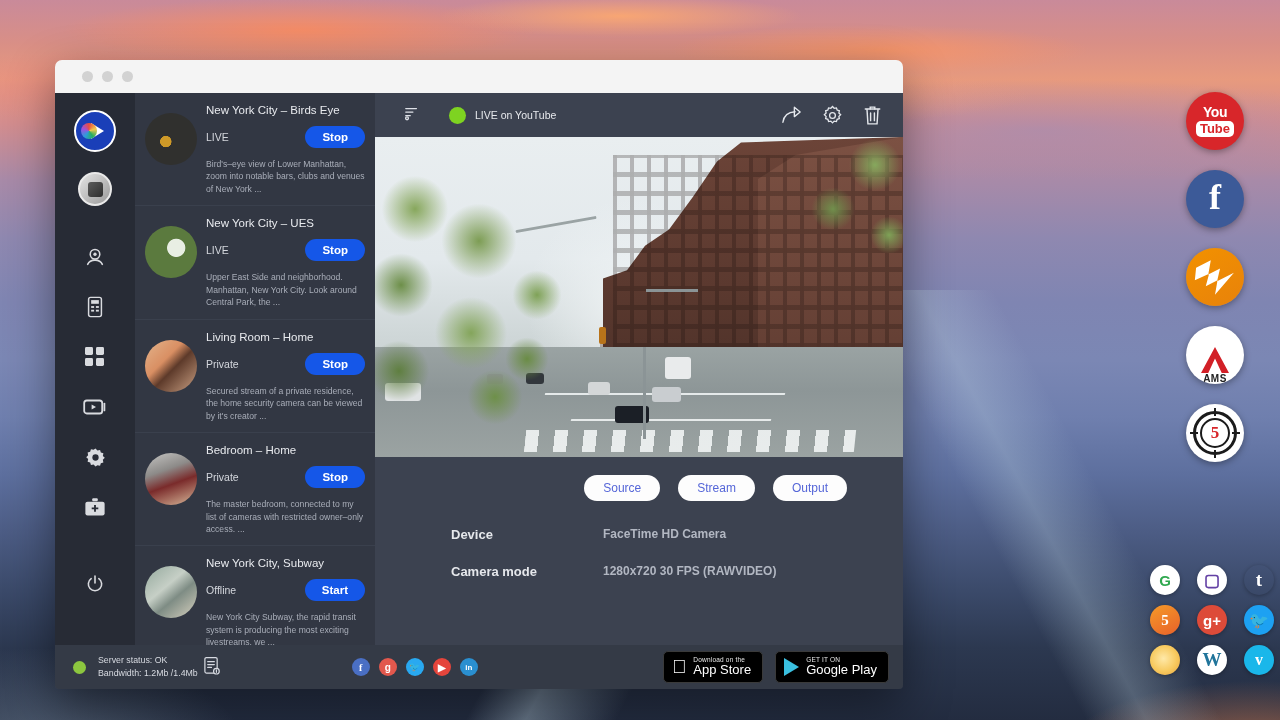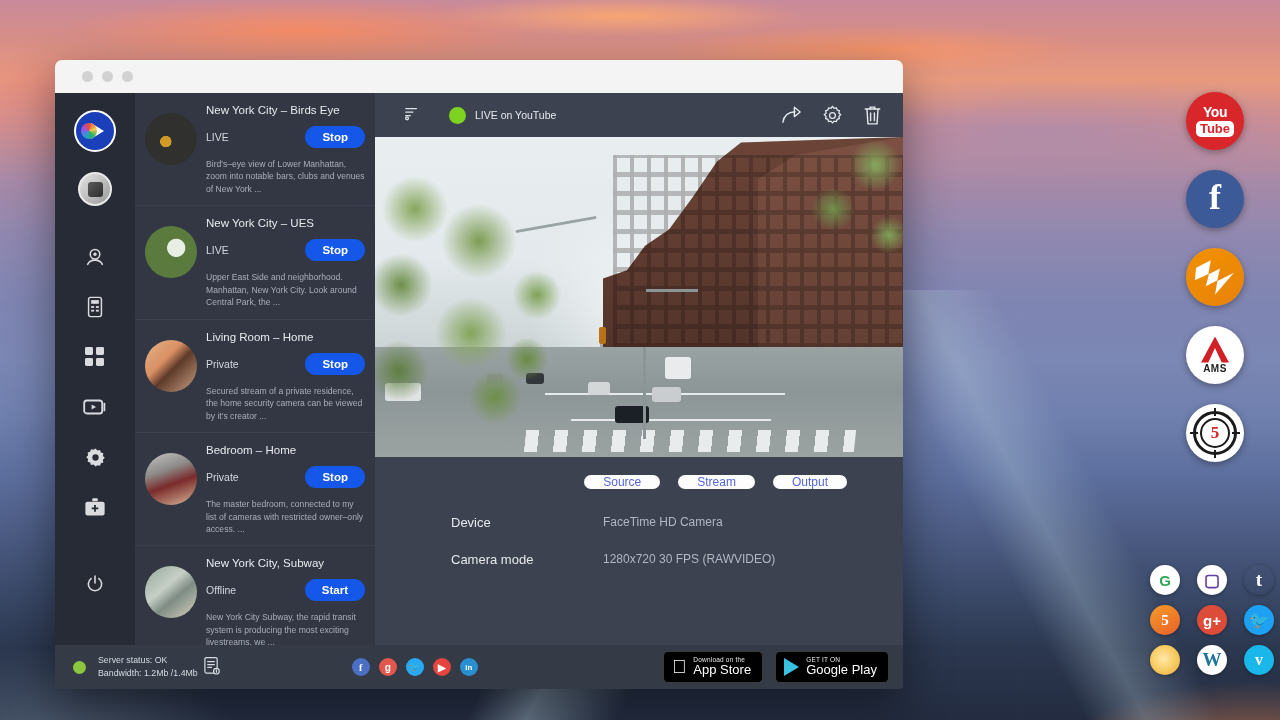--- a/index.html
+++ b/index.html
@@ -77,21 +77,21 @@
     border-radius:5px; padding:1px 4px; line-height:1.05;
   }
   .bi-facebook { background:#3c5a98; color:#fff; font-size:36px; font-weight:bold;
     font-family:"Liberation Serif", serif; line-height:1; padding-bottom:5px; }
   .bi-wowza { background:linear-gradient(150deg,#f29100,#e8820a); }
   .bi-wowza .bolt {
     width:42px; height:42px;
     background:#fff;
     clip-path: polygon(5% 28%, 40% 10%, 34% 44%, 62% 30%, 55% 60%, 95% 40%, 50% 92%, 56% 58%, 28% 72%, 36% 42%, 2% 58%);
   }
-  .bi-adobe { background:#fff; flex-direction:column; gap:0; }
+  .bi-adobe { background:#fff; flex-direction:column; gap:0;justify-content:flex-end; }
   .bi-adobe .a-mark {
     width:28px; height:26px; background:#d22027;
     clip-path: polygon(50% 0%, 100% 100%, 74% 100%, 50% 44%, 26% 100%, 0% 100%);
   }
   .bi-adobe .a-label { font-size:10px; font-weight:bold; color:#222; letter-spacing:.5px; }
   .bi-five { background:#fff; }
   .bi-five .ring-out {
     width:44px; height:44px; border-radius:50%; border:3px solid #1b1b1b;
     display:flex; align-items:center; justify-content:center; position:relative;
   }
@@ -297,25 +297,25 @@
     background:linear-gradient(180deg,#c7302c,#9e2420); border-radius:3px;
   }
   .v-car { position:absolute; border-radius:3px; }
   .v-pole { position:absolute; background:#8b9496; }
   #v-lamp-arm { position:absolute; left:140px; top:86px; width:82px; height:3px; background:#9aa3a4;
     border-radius:2px; transform:rotate(-10deg); }
 
   #tabs-row { display:flex; justify-content:flex-end; gap:18px; padding:18px 56px 0 0; }
   .tab-pill {
     background:#fdfdfd; color:#5566d8; border:none;
-    font-size:12px; padding:0 19px; border-radius:13px; cursor:pointer;
+    font-size:12px; padding:6px 19px; border-radius:13px; cursor:pointer;
     font-family:"Liberation Sans", sans-serif;
   }
   #info-table { padding:26px 0 0 76px; }
-  .info-row { display:flex; margin-bottom:22px; }
+  .info-row { display:flex; margin-bottom:22px;font-weight:bold; }
   .info-label { width:152px; color:#e6e8ec; font-size:13px; }
   .info-value { color:#b2b7c2; font-size:12px; }
 
   
   #statusbar {
     height:44px; flex:0 0 44px; background:#343a46;
     display:flex; align-items:center; padding:0 14px 0 18px; gap:0;
   }
   #status-dot { width:13px; height:13px; border-radius:50%; background:#8cc63f; flex:0 0 13px; }
   #status-text { margin-left:12px; color:#d7dae1; font-size:8.8px; line-height:1.45; }

